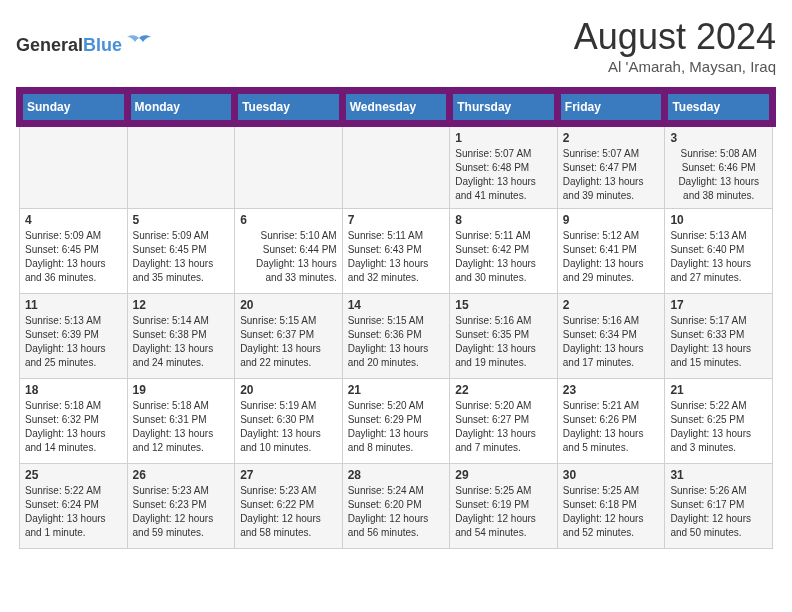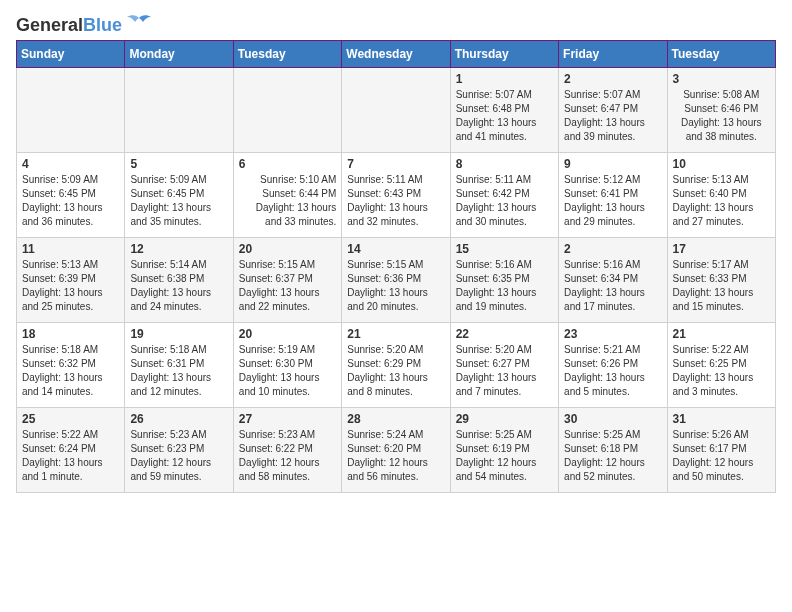--- a/index.html
+++ b/index.html
@@ -7,21 +7,21 @@
       font-family: Arial, sans-serif;
       background: #fff;
       width: 792px;
       min-height: 612px;
       padding: 16px;
     }
     .header {
       display: flex;
       justify-content: space-between;
       align-items: center;
-      margin-bottom: 4px;
+      margin-bottom: 12px;
       gap: 48px;
     }
     .logo {
       display: flex;
       flex-direction: column;
       align-items: flex-start;
     }
     .logo-text {
       font-size: 18px;
       font-weight: bold;
@@ -48,21 +48,21 @@
       border-collapse: collapse;
       table-layout: fixed;
     }
     th {
       background-color: #3a7abf;
       color: #fff;
       font-size: 12px;
       font-weight: bold;
       padding: 6px 4px;
       text-align: left;
-      border: 1px solid #701a75;
+      border: 7px solid #701a75;
     }
     td {
       vertical-align: top;
       border: 1px solid #d0d0d0;
       padding: 4px 5px;
       font-size: 10px;
       color: #333;
       height: 85px;
     }
     tr:nth-child(odd) td {
@@ -94,20 +94,24 @@
     <div style="display:flex;align-items:center;">
       <span class="logo-text">
         <span style="color:#333;">General</span><span style="color:#4a90d9;">Blue</span>
       </span>
       <svg width="28" height="22" viewBox="0 0 28 22" style="margin-left:3px;margin-top:-2px;">
         <path d="M14 4 C16 1, 22 0, 26 3 C22 3, 20 5, 18 8 C16 5, 14 4, 14 4Z" fill="#4a90d9"></path>
         <path d="M14 4 C12 1, 6 0, 2 3 C6 3, 8 5, 10 8 C12 5, 14 4, 14 4Z" fill="#4a90d9" opacity="0.7"></path>
       </svg>
     </div>
   </div>
+  <div class="title-area">
+    <div class="month-title">August 2024</div>
+    <div class="location">Al 'Amarah, Maysan, Iraq</div>
+  </div>
 </div>
 
 <table>
   <thead>
     <tr>
     <th>Sunday</th>
         <th>Monday</th>
         <th>Tuesday</th>
         <th>Wednesday</th>
         <th>Thursday</th>

